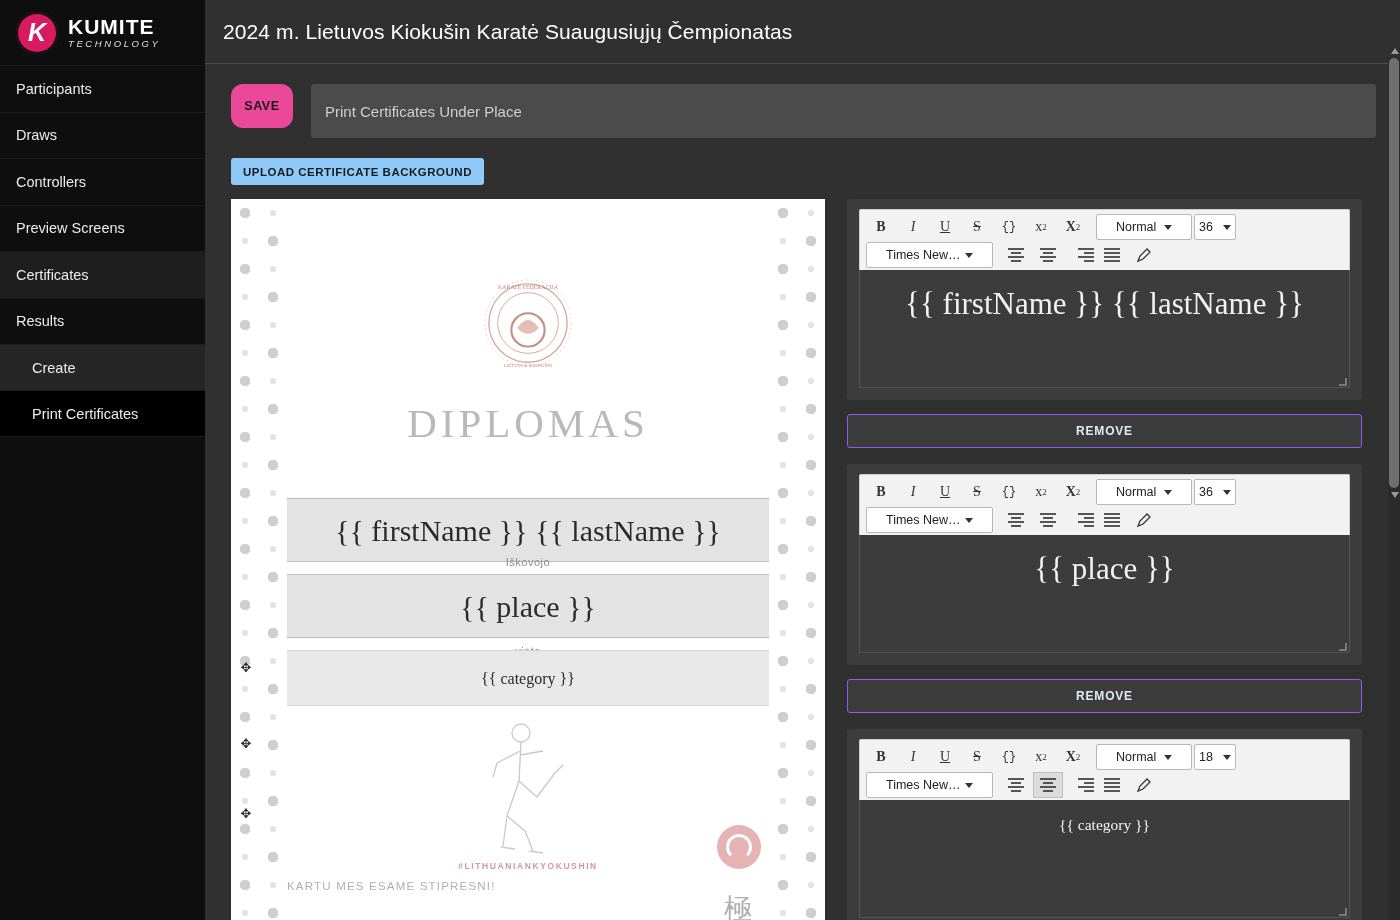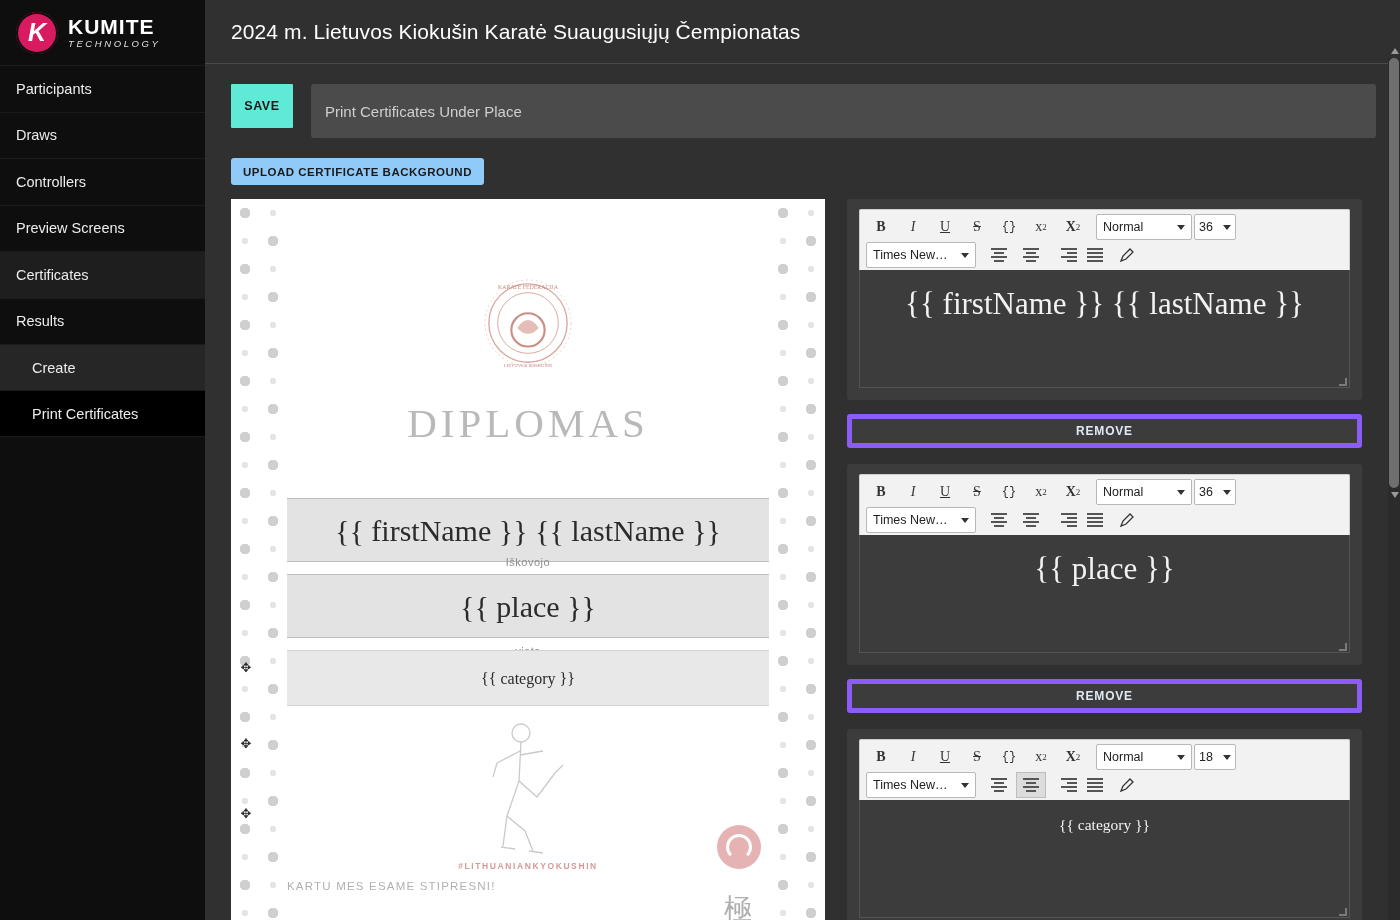--- a/index.html
+++ b/index.html
@@ -99,21 +99,21 @@
     flex-direction: column;
     background: #303030;
     position: relative;
     overflow: hidden;
   }
   #topbar {
     height: 64px;
     min-height: 64px;
     display: flex;
     align-items: center;
-    padding-left: 26px;
+    padding-left: 18px;
     border-bottom: 1px solid #4a4a4a;
     background: #303030;
   }
   #topbar .title {
     color: #fff;
     font-size: 21px;
     font-weight: 400;
     letter-spacing: 0.1px;
   }
 
@@ -125,24 +125,24 @@
     overflow: hidden;
   }
   .row-top {
     display: flex;
     align-items: stretch;
     gap: 18px;
   }
   .btn-save {
     width: 62px;
     height: 44px;
-    background: #5eead4;
+    background: #ec4899;
     color: #1a1a1a;
     border: none;
-    border-radius: 1px;
+    border-radius: 12px;
     font-size: 12.5px;
     font-weight: bold;
     letter-spacing: 0.6px;
     cursor: pointer;
   }
   .place-input {
     flex: 1 1 auto;
     height: 54px;
     background: #4b4b4b;
     border: none;
@@ -359,21 +359,21 @@
   .tb-sep { width: 4px; }
   .tb-select {
     height: 26px;
     min-width: 96px;
     background: #fff;
     border: 1px solid #b8b8b8;
     border-radius: 2px;
     display: flex;
     align-items: center;
     justify-content: space-between;
-    padding: 0 6px;
+    padding: 0 19px;
     font-size: 12.5px;
     color: #222;
     font-family: "Liberation Sans", sans-serif;
     cursor: pointer;
   }
   .tb-select.small { min-width: 42px; padding: 0 4px; }
   .tb-select.font { min-width: 110px; }
   .caret {
     width: 0; height: 0;
     border-left: 4px solid transparent;
@@ -423,21 +423,21 @@
     position: absolute;
     right: 2px; bottom: 1px;
     width: 8px; height: 8px;
     border-right: 2px solid #7a7a7a;
     border-bottom: 2px solid #7a7a7a;
   }
   .btn-remove {
     width: 100%;
     height: 34px;
     background: #3c3c3c;
-    border: 5px solid #8b5cf6;
+    border: 1px solid #8b5cf6;
     border-radius: 3px;
     color: #dfe9f3;
     font-size: 12px;
     font-weight: bold;
     letter-spacing: 0.8px;
     cursor: pointer;
     margin-bottom: 16px;
   }
 
   

